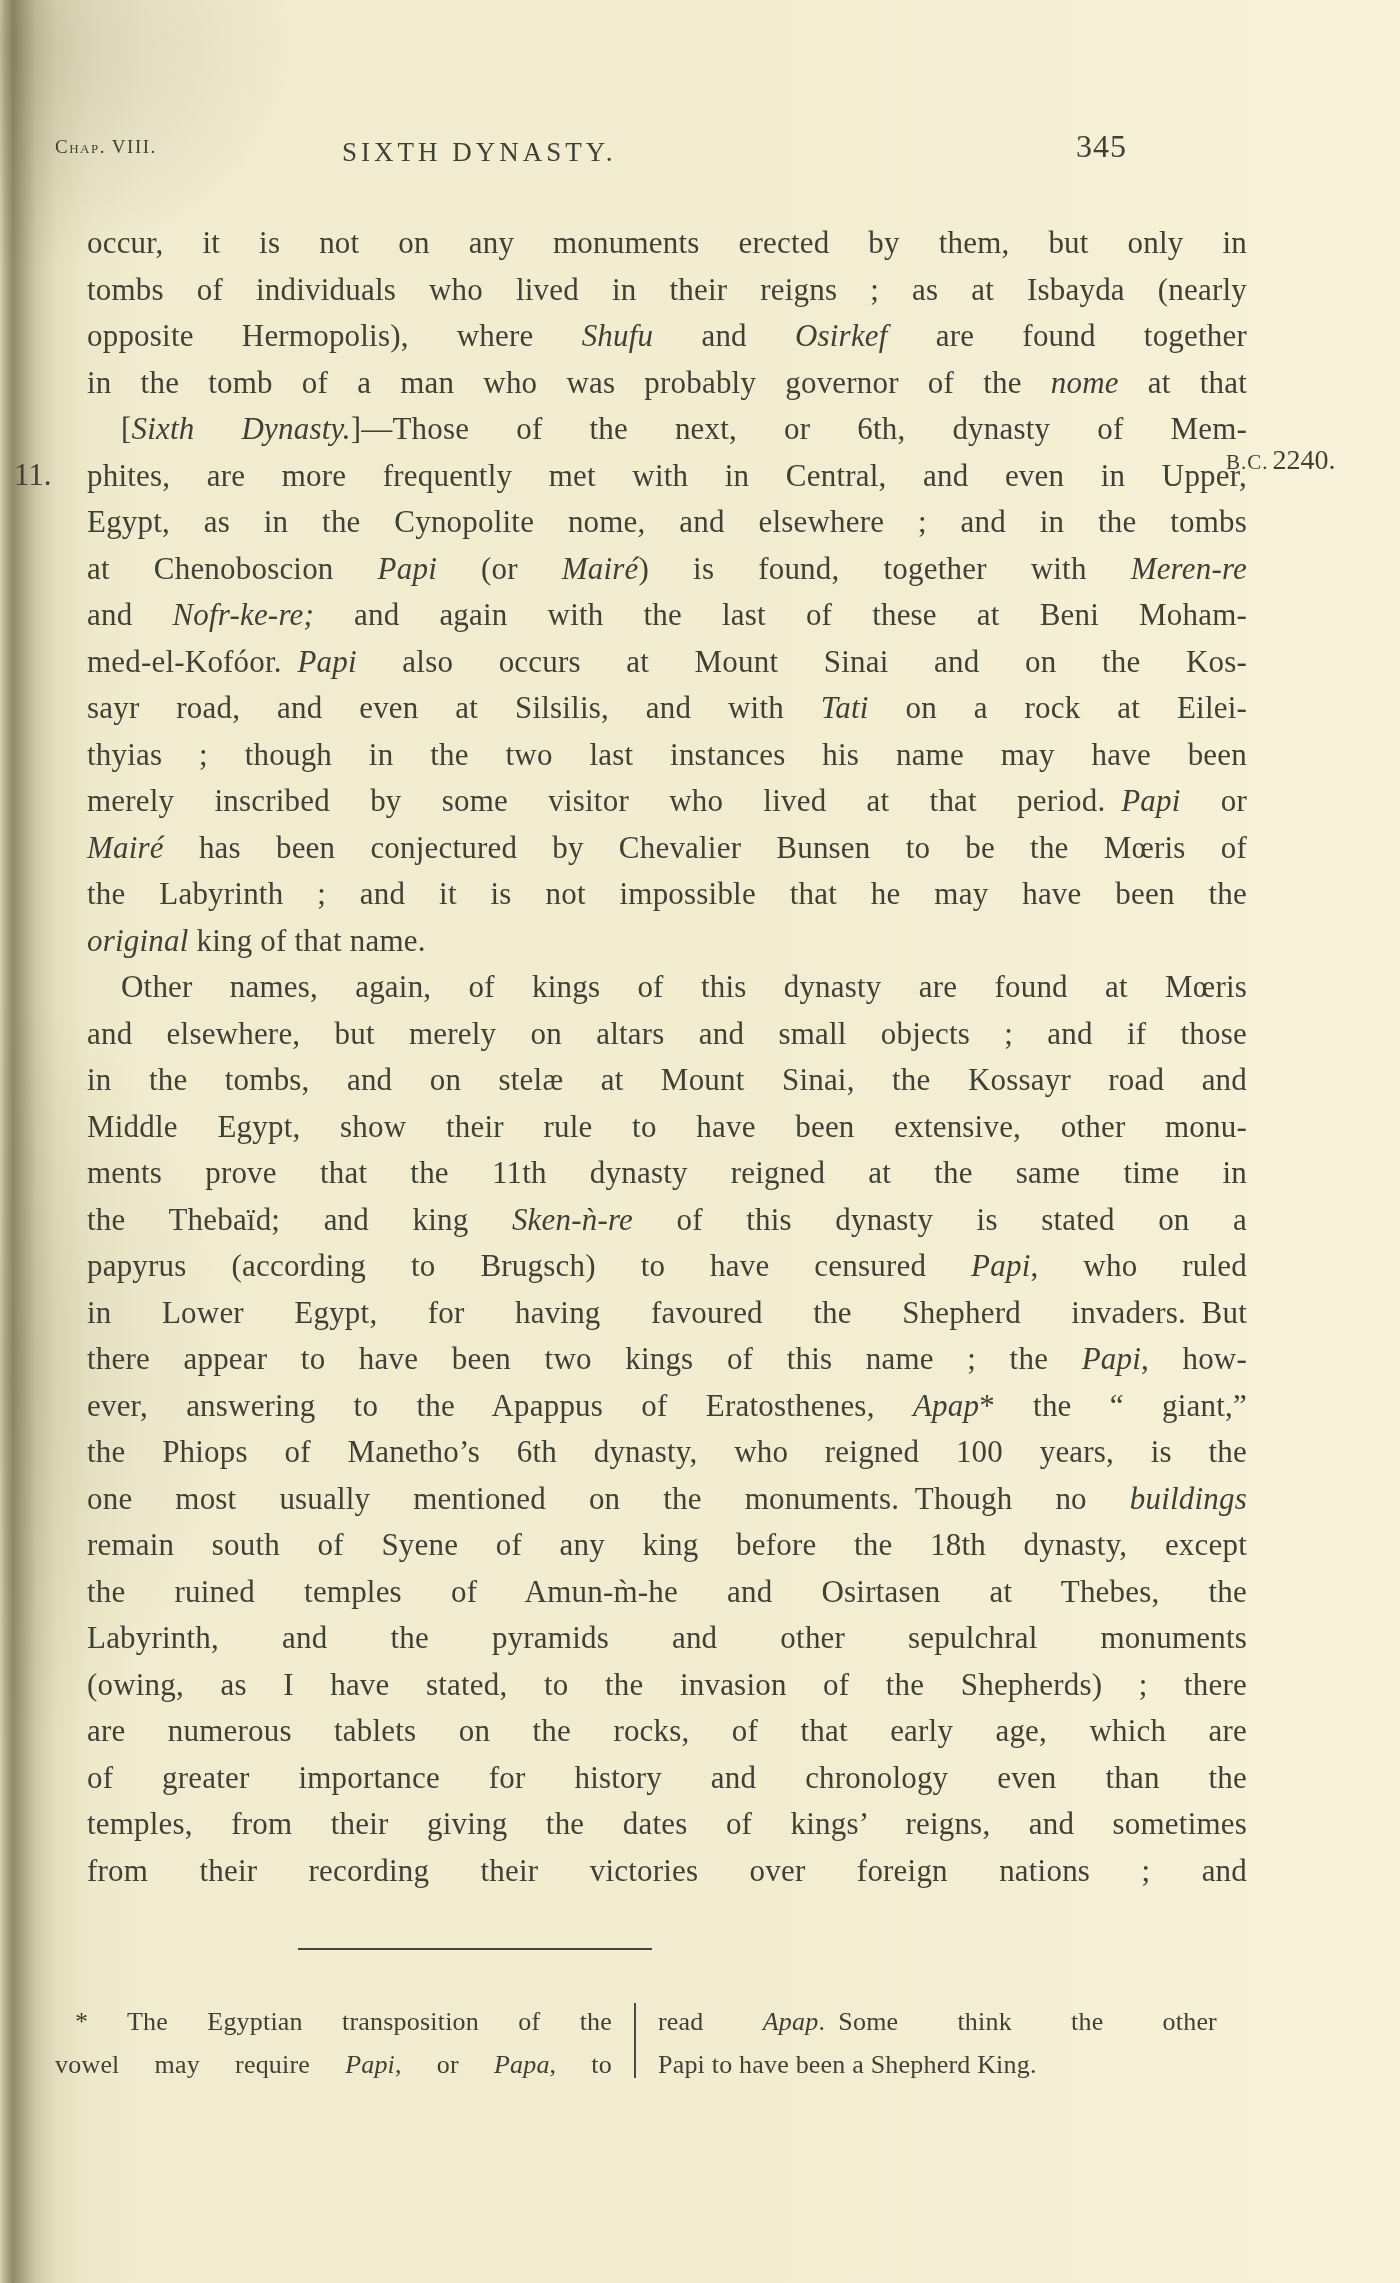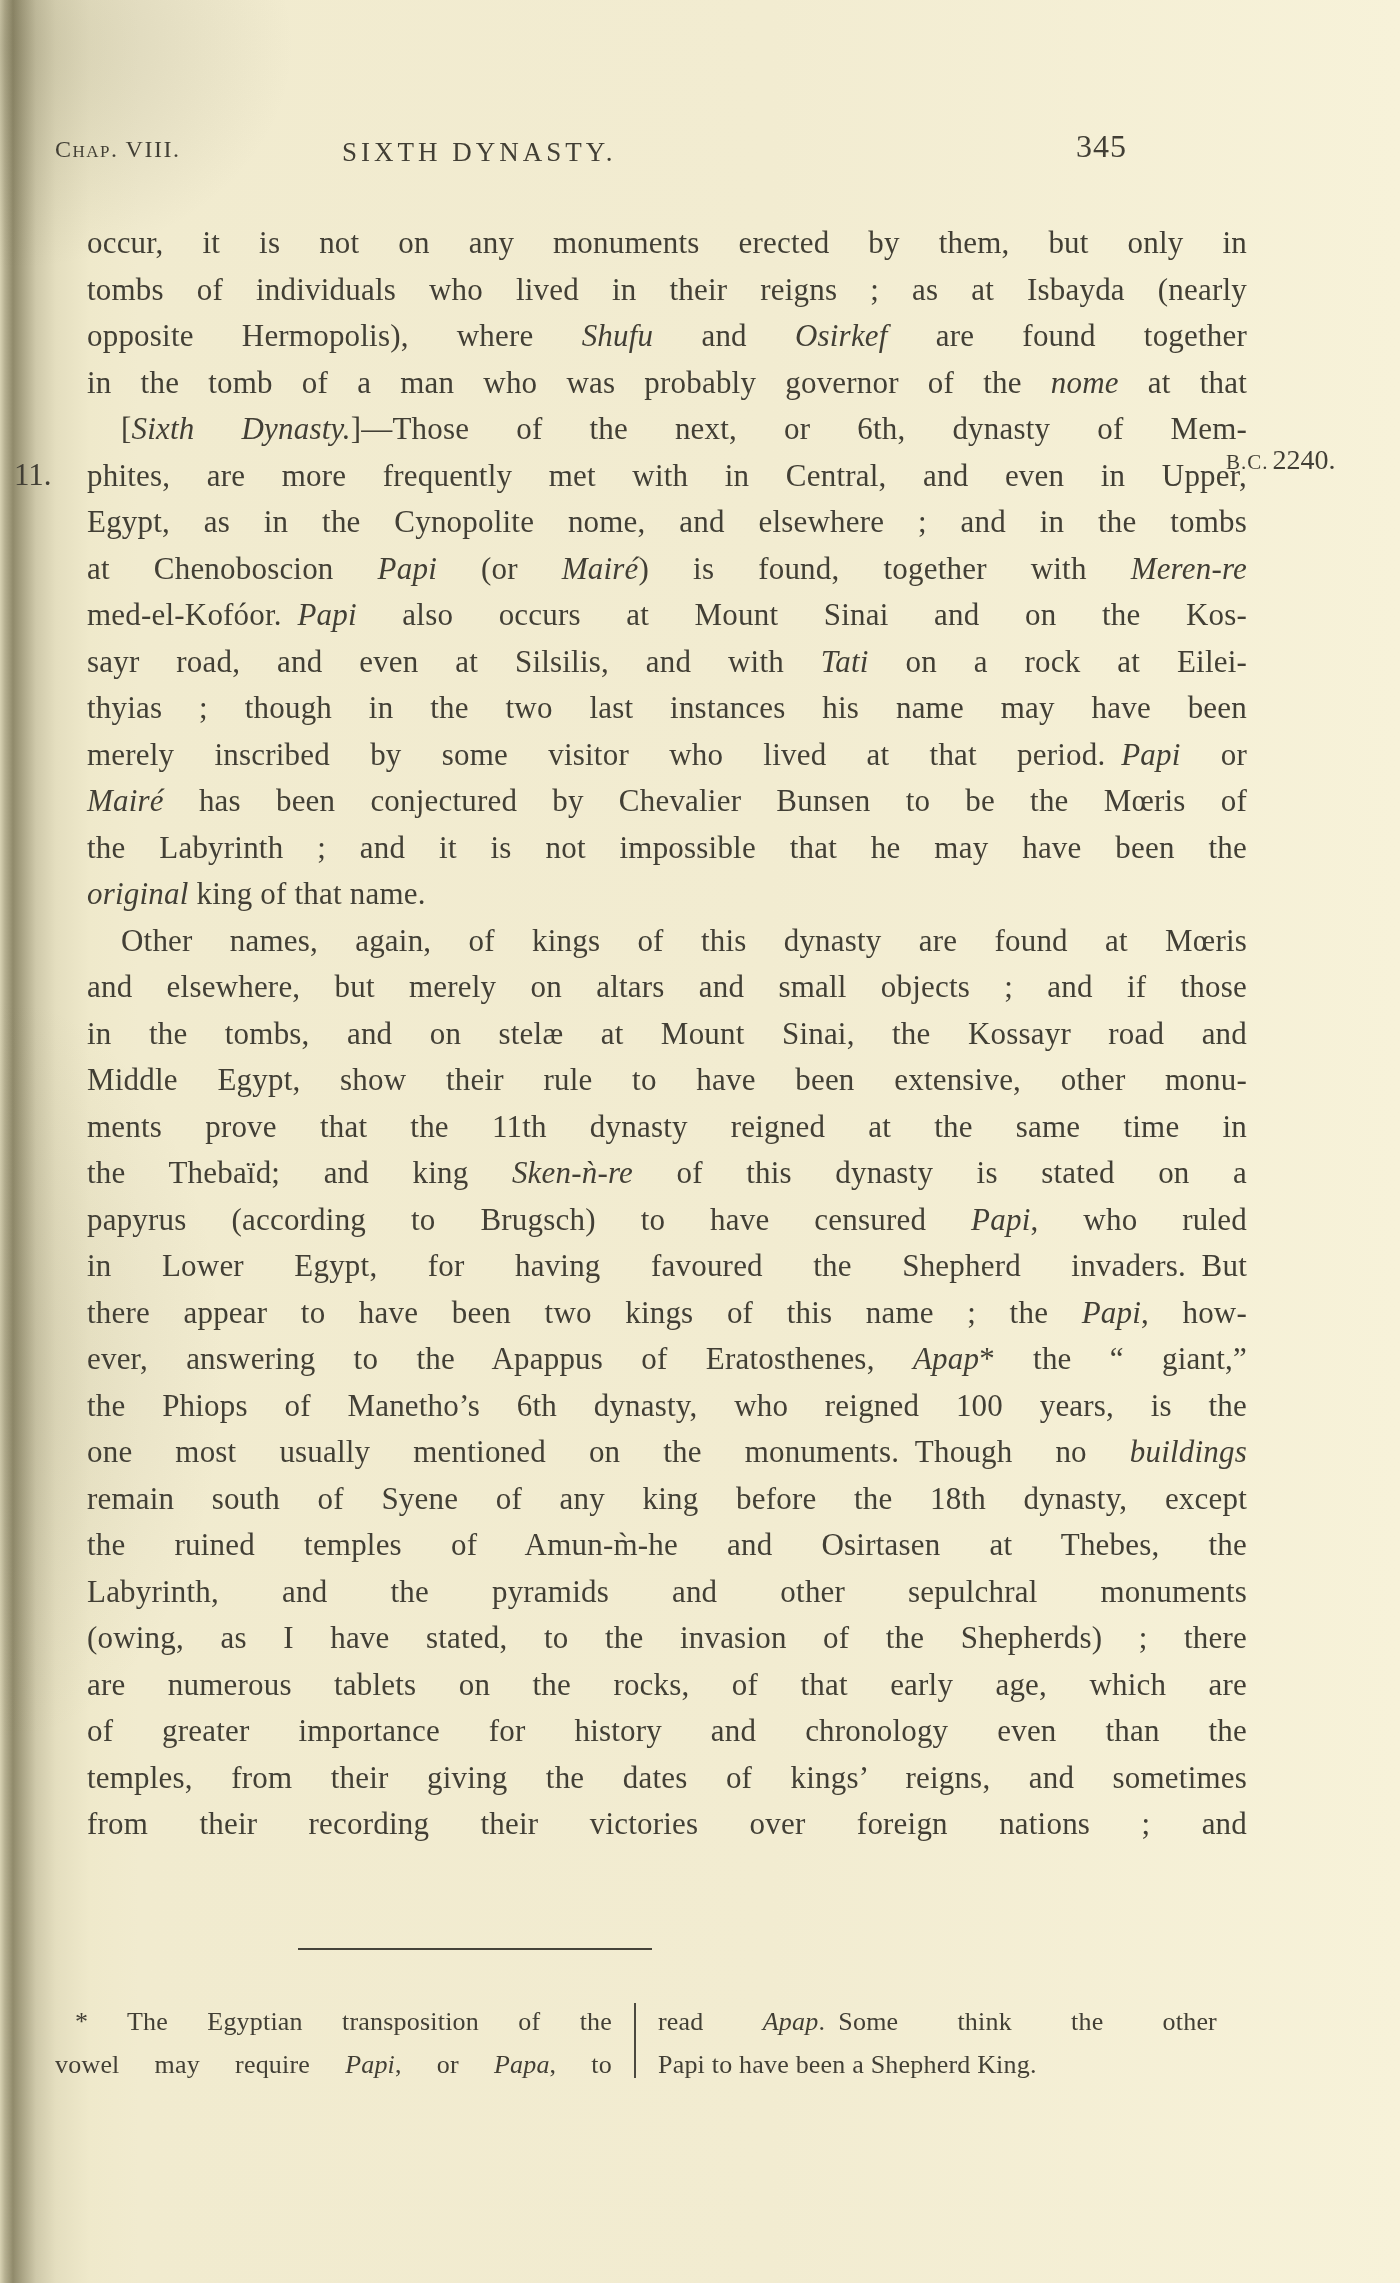--- a/index.html
+++ b/index.html
@@ -11,21 +11,21 @@
     font-family:"Liberation Serif","DejaVu Serif",serif;
     color:#423f35;
     background:
       radial-gradient(ellipse 420px 320px at 0% 2%, rgba(95,90,62,0.20), transparent 70%),
       radial-gradient(ellipse 300px 500px at 0% 60%, rgba(100,95,68,0.12), transparent 75%),
       linear-gradient(90deg, #d8d2b3 0px, #b6b091 5px, #908a6b 13px, #aaa485 22px,
         #cfc9aa 36px, #e4debf 56px, #efe9cb 90px, #f1ebcf 140px, #f2ecd1 55%, #f7f2d9 100%);
   }
   .hdr-chapter{
     position:absolute;left:55px;top:136px;
-    font-variant:small-caps;font-size:24px;letter-spacing:1.5px;
+    font-variant:small-caps;font-size:19px;letter-spacing:1.5px;
   }
   .hdr-title{
     position:absolute;left:342px;top:137px;
     font-size:27px;letter-spacing:4px;
   }
   .hdr-page{
     position:absolute;left:1076px;top:128px;
     font-size:32px;letter-spacing:1px;
   }
   .bodytext{
@@ -84,20 +84,21 @@
         <div class="line"><span>occur, it is not on any monuments erected by them, but only in</span></div>
         <div class="line"><span>tombs of individuals who lived in their reigns ; as at Isbayda (nearly</span></div>
         <div class="line"><span>opposite Hermopolis), where </span><span class="it">Shufu</span><span> and </span><span class="it">Osirkef</span><span> are found together</span></div>
         <div class="line"><span>in the tomb of a man who was probably governor of the </span><span class="it">nome</span><span> at that</span></div>
       </div>
       <div>
         <div class="line indent"><span>[</span><span class="it">Sixth Dynasty.</span><span>]—Those of the next, or 6th, dynasty of Mem-</span></div>
         <div class="line"><span>phites, are more frequently met with in Central, and even in Upper,</span></div>
         <div class="line"><span>Egypt, as in the Cynopolite nome, and elsewhere ; and in the tombs</span></div>
         <div class="line"><span>at Chenoboscion </span><span class="it">Papi</span><span> (or </span><span class="it">Mairé</span><span>) is found, together with </span><span class="it">Meren-re</span></div>
+        <div class="line"><span>and </span><span class="it">Nofr-ke-re;</span><span> and again with the last of these at Beni Moham-</span></div>
         <div class="line"><span>med-el-Kofóor. </span><span class="it">Papi</span><span> also occurs at Mount Sinai and on the Kos-</span></div>
         <div class="line"><span>sayr road, and even at Silsilis, and with </span><span class="it">Tati</span><span> on a rock at Eilei-</span></div>
         <div class="line"><span>thyias ; though in the two last instances his name may have been</span></div>
         <div class="line"><span>merely inscribed by some visitor who lived at that period. </span><span class="it">Papi</span><span> or</span></div>
         <div class="line"><span class="it">Mairé</span><span> has been conjectured by Chevalier Bunsen to be the Mœris of</span></div>
         <div class="line"><span>the Labyrinth ; and it is not impossible that he may have been the</span></div>
         <div class="line no-just"><span class="it">original</span><span> king of that name.</span></div>
       </div>
       <div>
         <div class="line indent"><span>Other names, again, of kings of this dynasty are found at Mœris</span></div>

